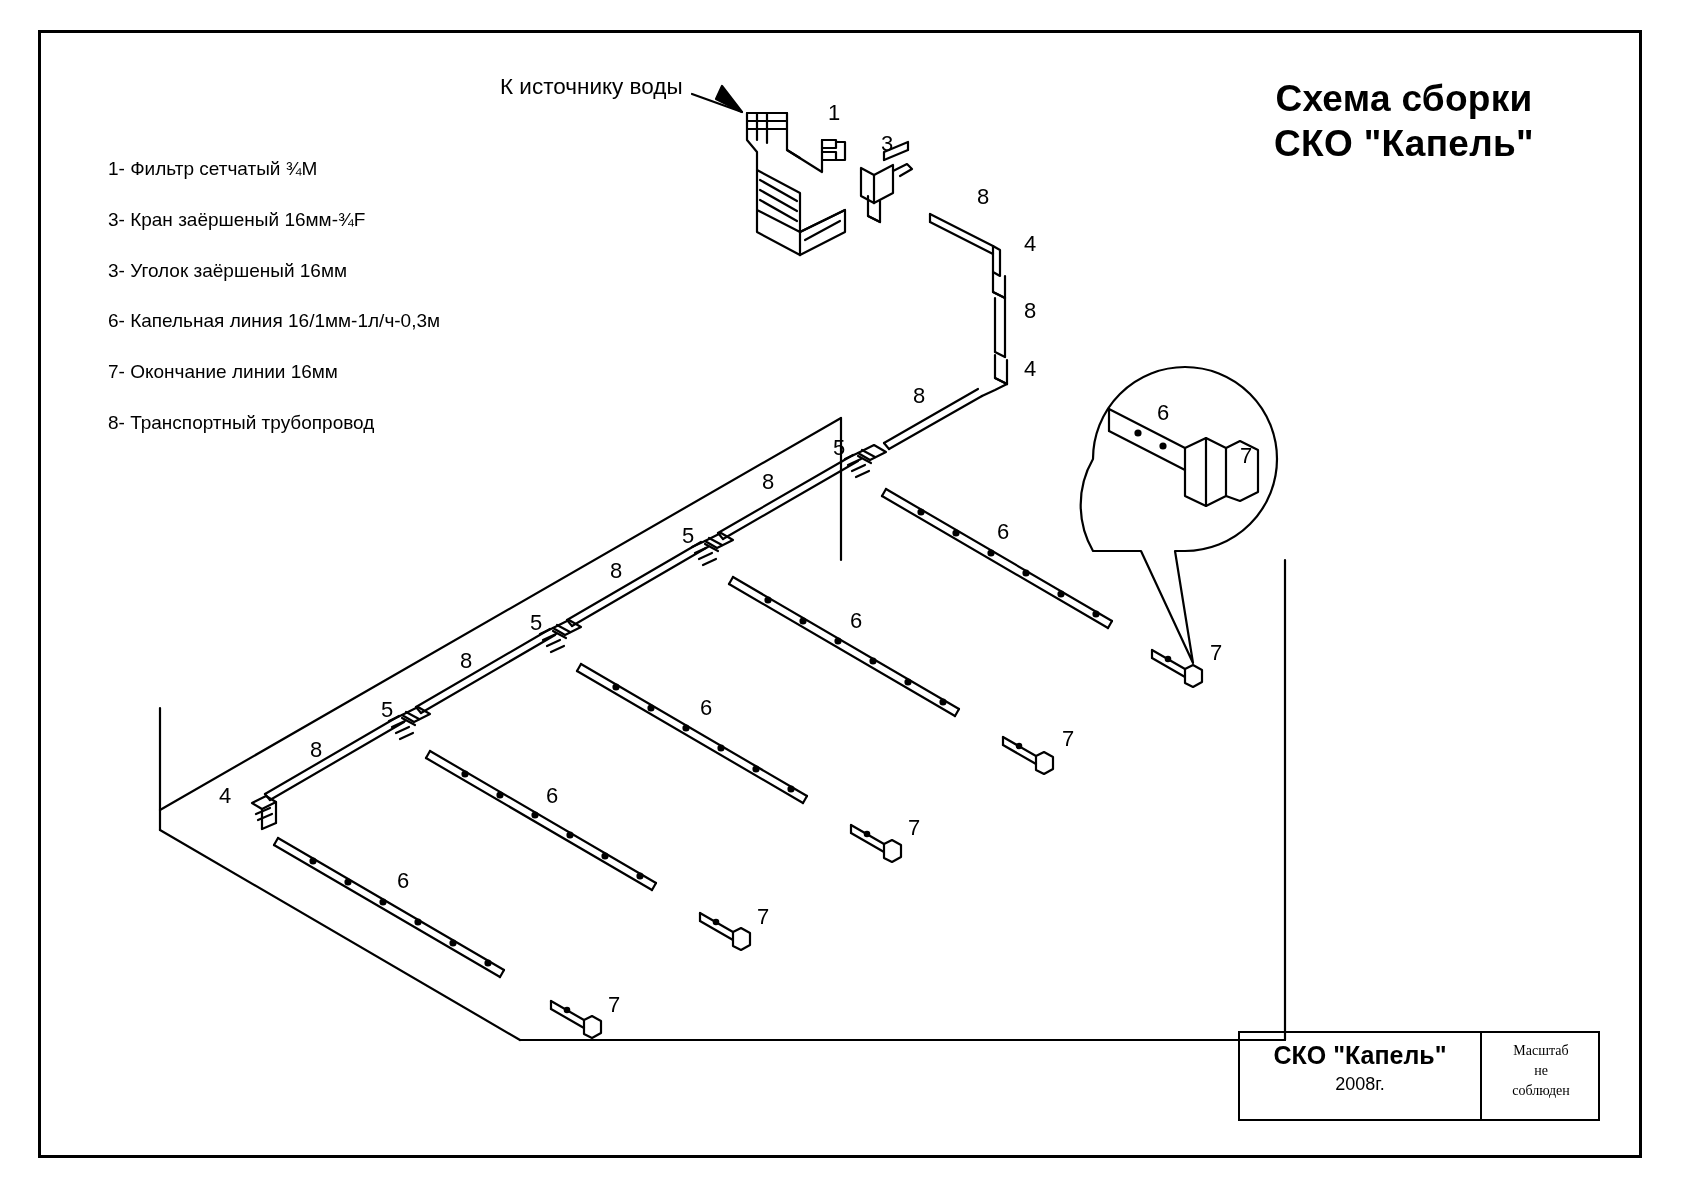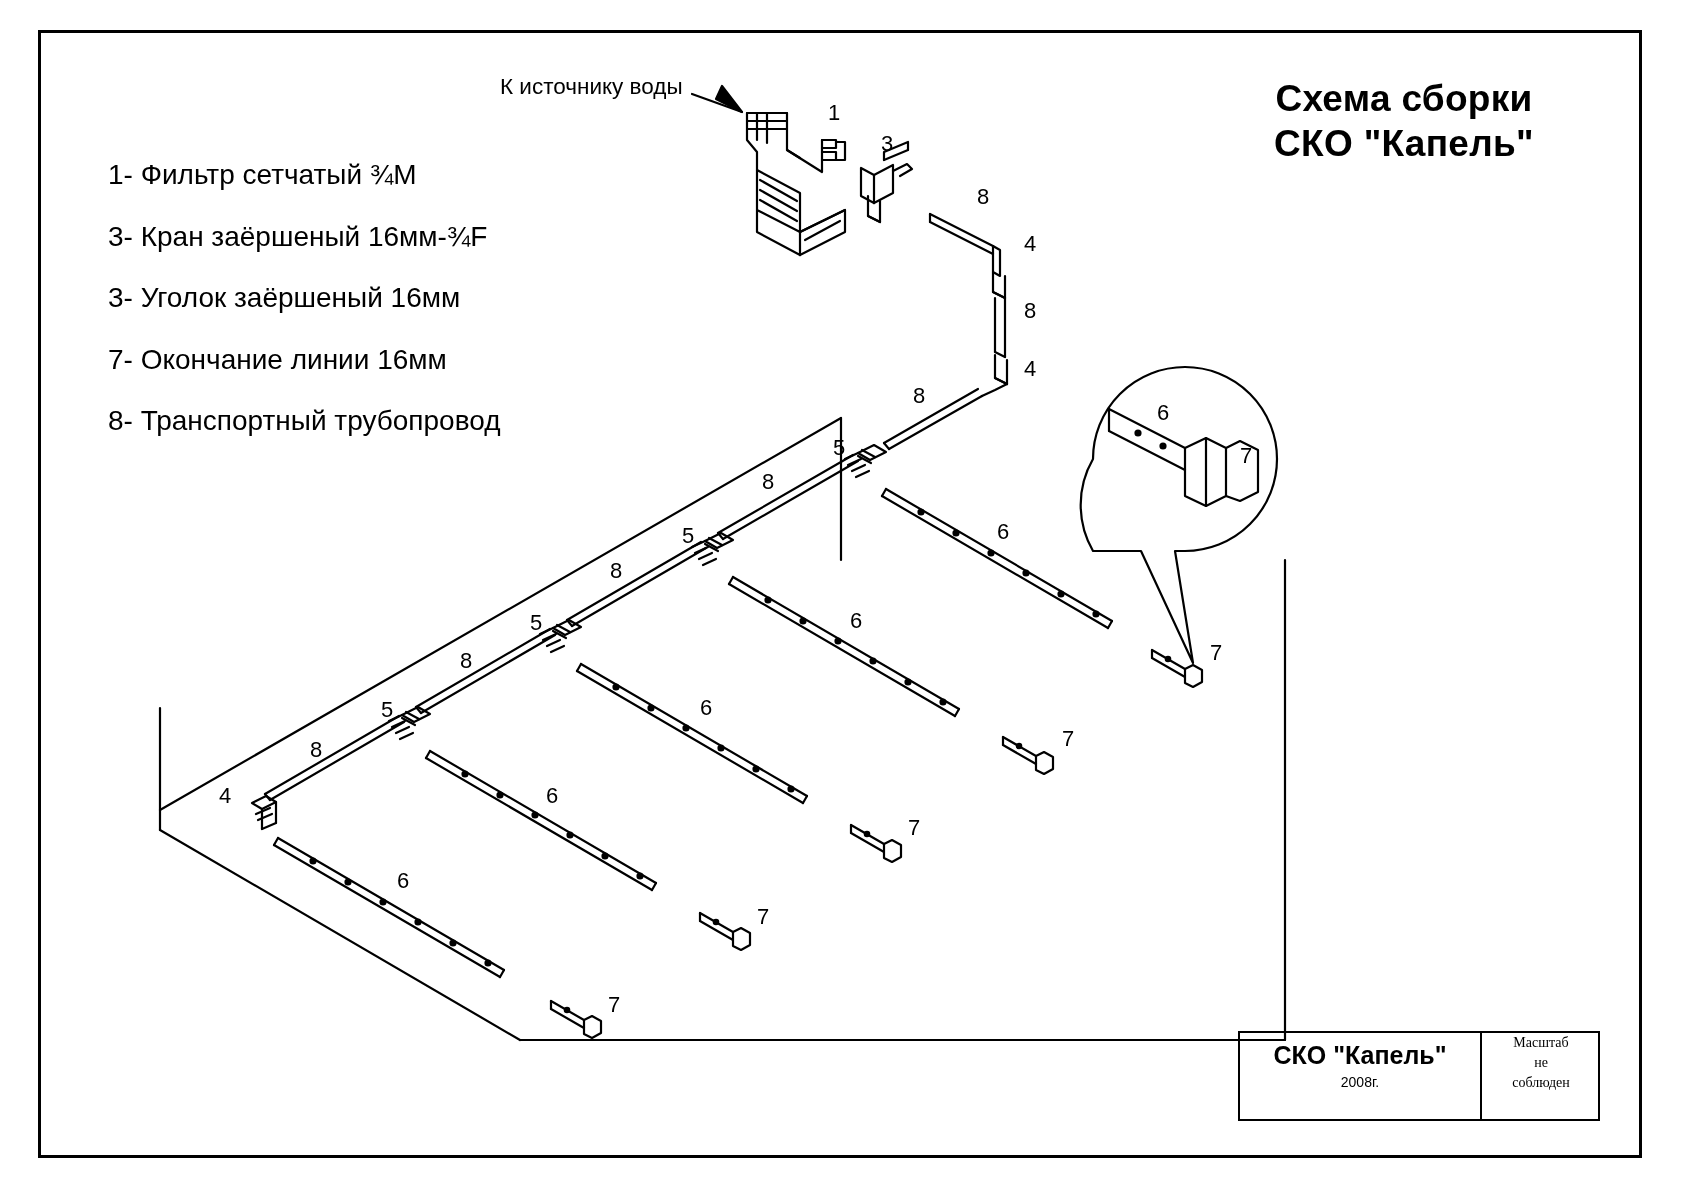--- a/index.html
+++ b/index.html
@@ -51,21 +51,21 @@
     line-height: 1.22;
     white-space: nowrap;
   }
   .legend {
     position: absolute;
     left: 108px;
     top: 158px;
     width: 640px;
   }
   .legend-item {
-    font-size: 28px;
+    font-size: 19px;
     line-height: 1.2;
     margin-bottom: 28px;
     white-space: pre-wrap;
   }
   .legend-item.two-line {
     margin-bottom: 12px;
   }
   .src-label {
     position: absolute;
     left: 452px;
@@ -99,33 +99,34 @@
     border-right: 2px solid #000000;
     text-align: center;
   }
   .stamp-name {
     font-size: 25px;
     font-weight: bold;
     margin-top: 8px;
     white-space: nowrap;
   }
   .stamp-year {
-    font-size: 14px;
+    font-size: 18px;
     margin-top: 4px;
   }
   .stamp-right {
     position: absolute;
     left: 242px;
     top: 0;
     width: 118px;
     height: 100%;
     font-family: "Liberation Serif", serif;
     font-size: 14px;
     line-height: 1.42;
     text-align: center;
+    padding-top: 8px;
     box-sizing: border-box;
   }
 </style>
 </head>
 <body>
 
 <div id="sheet">
 
   <div class="frame"></div>
 
@@ -390,20 +391,21 @@
     <div class="title-line">Схема сборки</div>
     <div class="title-line">СКО "Капель"</div>
   </div>
 
   <div class="src-label">К источнику воды</div>
 
   <div class="legend">
     <div class="legend-item">1- Фильтр сетчатый ¾М</div>
     <div class="legend-item">3- Кран заёршеный 16мм-¾F</div>
     <div class="legend-item">3- Уголок заёршеный 16мм</div>
+    <div class="legend-item">6- Капельная линия 16/1мм-1л/ч-0,3м</div>
     <div class="legend-item">7- Окончание линии 16мм</div>
     <div class="legend-item two-line">8- Транспортный трубопровод</div>
   </div>
 
   <div class="num" style="left:828px;  top:102px;">1</div>
   <div class="num" style="left:881px;  top:133px;">3</div>
   <div class="num" style="left:977px;  top:186px;">8</div>
   <div class="num" style="left:1024px; top:233px;">4</div>
   <div class="num" style="left:1024px; top:300px;">8</div>
   <div class="num" style="left:1024px; top:358px;">4</div>

